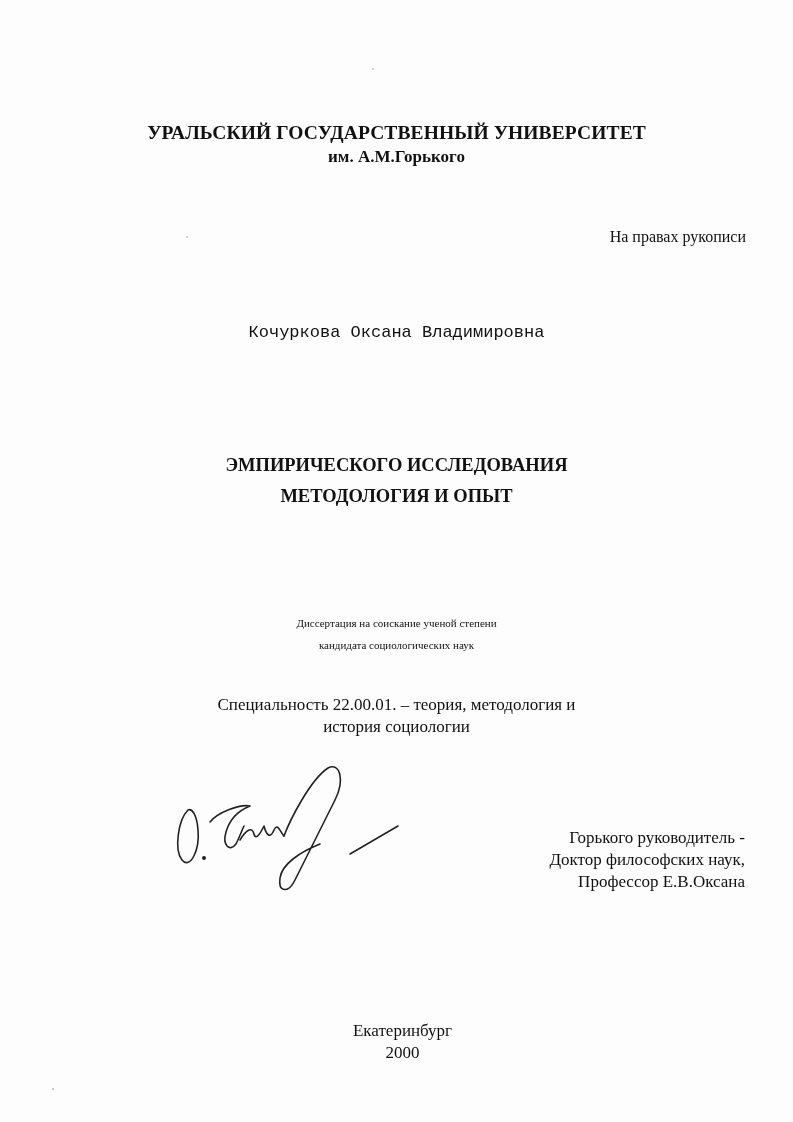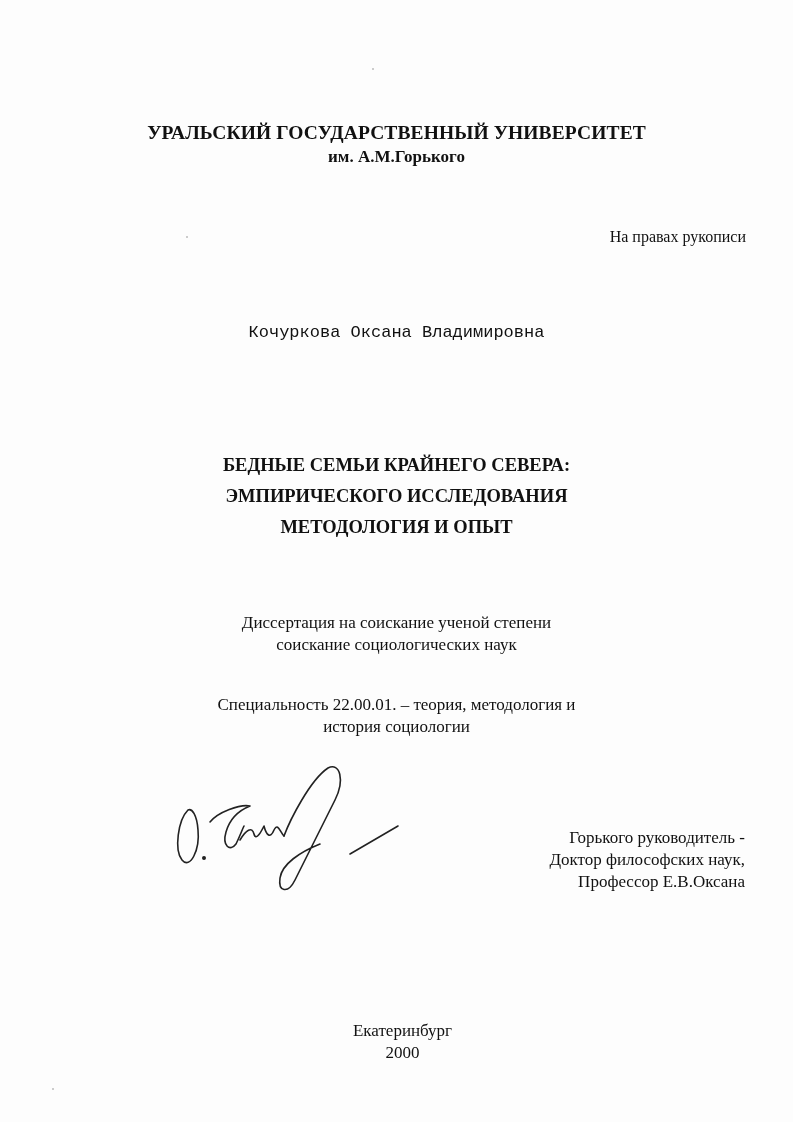--- a/index.html
+++ b/index.html
@@ -6,21 +6,21 @@
   body { width: 793px; height: 1122px; position: relative; overflow: hidden;
          font-family: "Liberation Serif", "DejaVu Serif", serif; color: #111; }
   .page { position: absolute; inset: 0; background: #fdfdfd; }
   .abs { position: absolute; }
   .center { left: 0; right: 0; text-align: center; }
   .uni1 { top: 122px; font-weight: bold; font-size: 19.5px; letter-spacing: 0.1px; }
   .uni2 { top: 147px; font-weight: bold; font-size: 17px; }
   .rights { top: 228px; right: 47px; font-size: 16px; }
   .author { top: 323px; font-size: 17px; font-family: Liberation Mono, monospace; }
   .title { top: 450px; font-weight: bold; font-size: 18.5px; line-height: 31px; }
-  .diss { top: 612px; font-size: 17px; line-height: 22px; }
+  .diss { top: 612px; font-size: 11px; line-height: 22px; }
   .spec { top: 694px; font-size: 17px; line-height: 22px; }
   .sup { top: 827px; right: 48px; text-align: right; font-size: 17px; line-height: 22px; }
   .city { top: 1020px; font-size: 17px; line-height: 22px; margin-left: 12px; }
   .sig { left: 170px; top: 760px; width: 230px; height: 140px; }
   .dot { position: absolute; width: 2px; height: 2px; background: #bbb; border-radius: 1px; }
 </style>
 </head>
 <body>
 
 <div class="page">
@@ -30,28 +30,27 @@
   <div class="dot" style="left:52px;top:1088px"></div>
 
   <div class="abs center uni2">им. А.М.Горького</div>
   <div class="abs center uni1">УРАЛЬСКИЙ ГОСУДАРСТВЕННЫЙ УНИВЕРСИТЕТ</div>
 
   <div class="abs rights">На правах рукописи</div>
 
   <div class="abs center author">Кочуркова Оксана Владимировна</div>
 
   <div class="abs center title">
-    <div>БЕДНЫЕ СЕМЬИ КРАЙНЕГО СЕВЕРА:</div>
     <div>ЭМПИРИЧЕСКОГО ИССЛЕДОВАНИЯ</div>
     <div>МЕТОДОЛОГИЯ И ОПЫТ</div>
   </div>
 
   <div class="abs center diss">
     <div>Диссертация на соискание ученой степени</div>
-    <div>соискание социологических наук</div>
+    <div>кандидата социологических наук</div>
   </div>
 
   <div class="abs center spec">
     <div>Специальность 22.00.01. – теория, методология и</div>
     <div>история социологии</div>
   </div>
 
   <svg class="abs sig" viewBox="0 0 230 140">
     <g fill="none" stroke="#222" stroke-width="1.6" stroke-linecap="round" stroke-linejoin="round">
       <path d="M18 50 C8 60 4 90 12 100 C20 110 30 90 28 70 C27 55 22 48 18 50 Z"></path>

